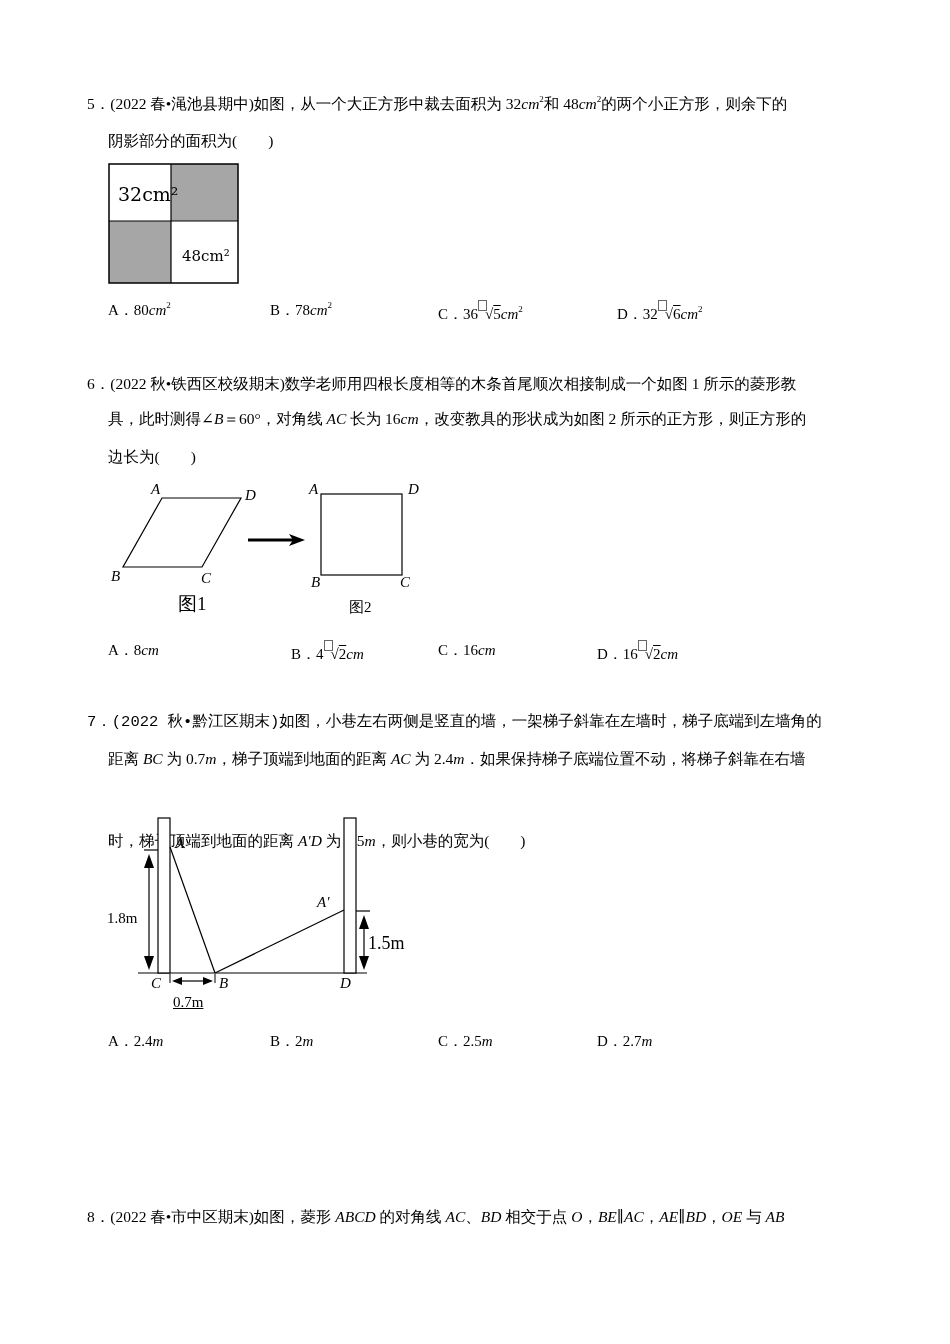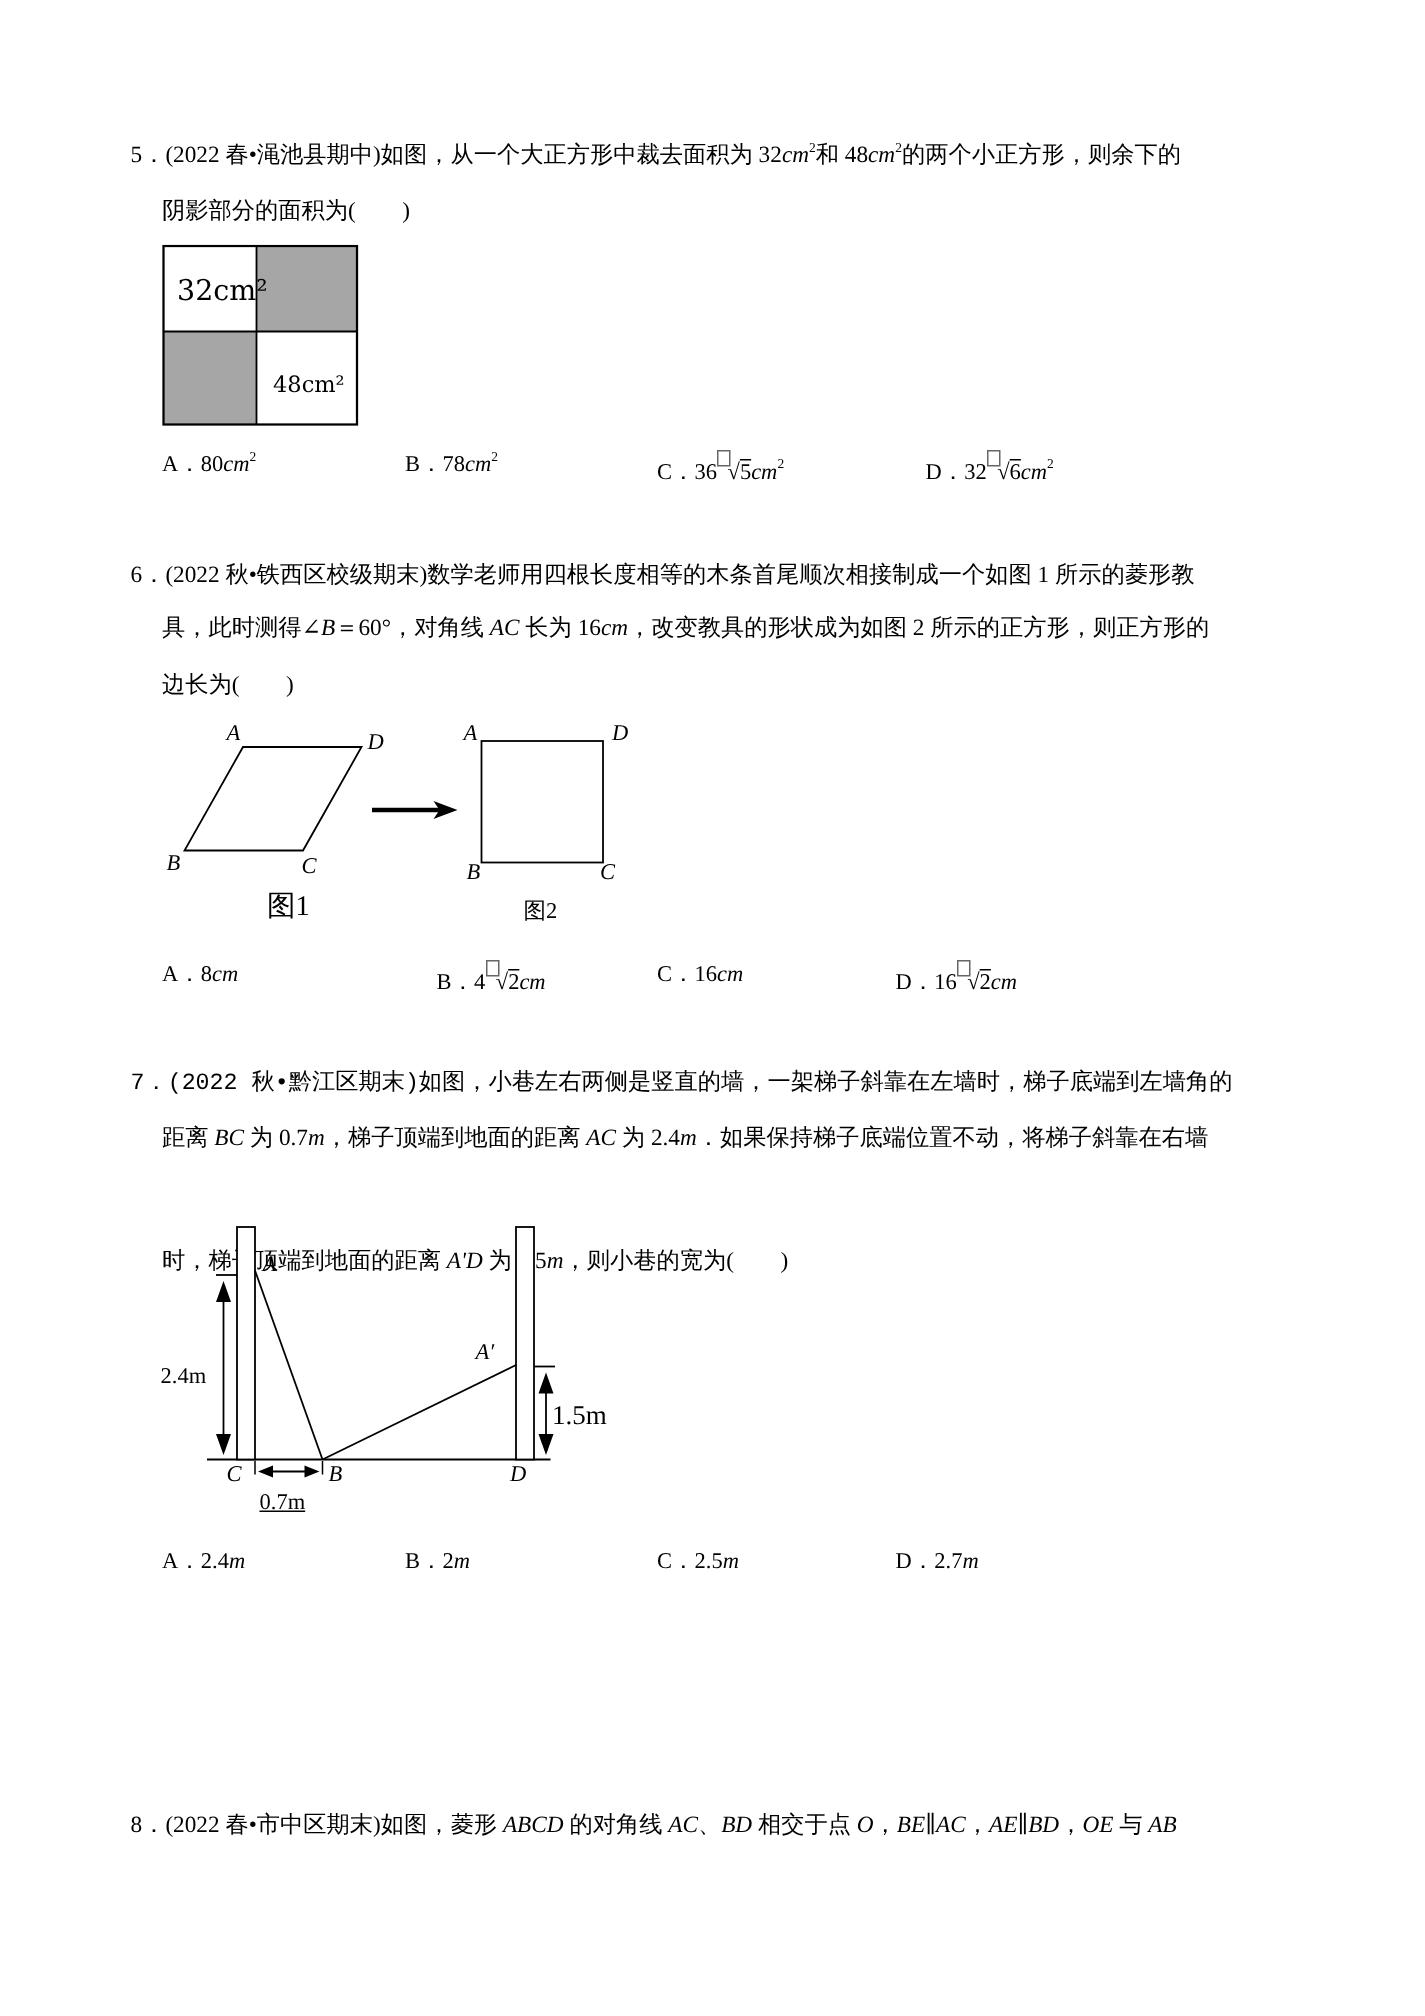--- a/index.html
+++ b/index.html
@@ -131,21 +131,21 @@
     <line x1="115" y1="164" x2="115" y2="173" stroke="#000" stroke-width="1"></line>
     <line x1="78" y1="171" x2="106" y2="171" stroke="#000" stroke-width="1.2"></line>
     <polygon points="72,171 82,167 82,175" fill="#000"></polygon>
     <polygon points="113,171 103,167 103,175" fill="#000"></polygon>
   </svg>
   <span class="lbl" style="left:75px;top:25px;">A</span>
   <span class="lbl" style="left:217px;top:84px;">A′</span>
   <span class="lbl" style="left:119px;top:165px;">B</span>
   <span class="lbl" style="left:51px;top:165px;">C</span>
   <span class="lbl" style="left:240px;top:165px;">D</span>
-  <span style="position:absolute;left:7px;top:100px;font-size:15px;">2.4m</span>
+  <span style="position:absolute;left:7px;top:100px;font-size:15px;">1.8m</span>
   <span style="position:absolute;left:268px;top:123px;font-size:18px;">1.5m</span>
   <span style="position:absolute;left:73px;top:184px;font-size:15px;text-decoration:underline;">0.7m</span>
 </div>
 
 <div class="opt" style="left:108px;top:1031px;">
   <span>A．</span><span>2.4</span><i>m</i>
 </div>
 <div class="opt" style="left:270px;top:1031px;">
   <span>B．</span><span>2</span><i>m</i>
 </div>

